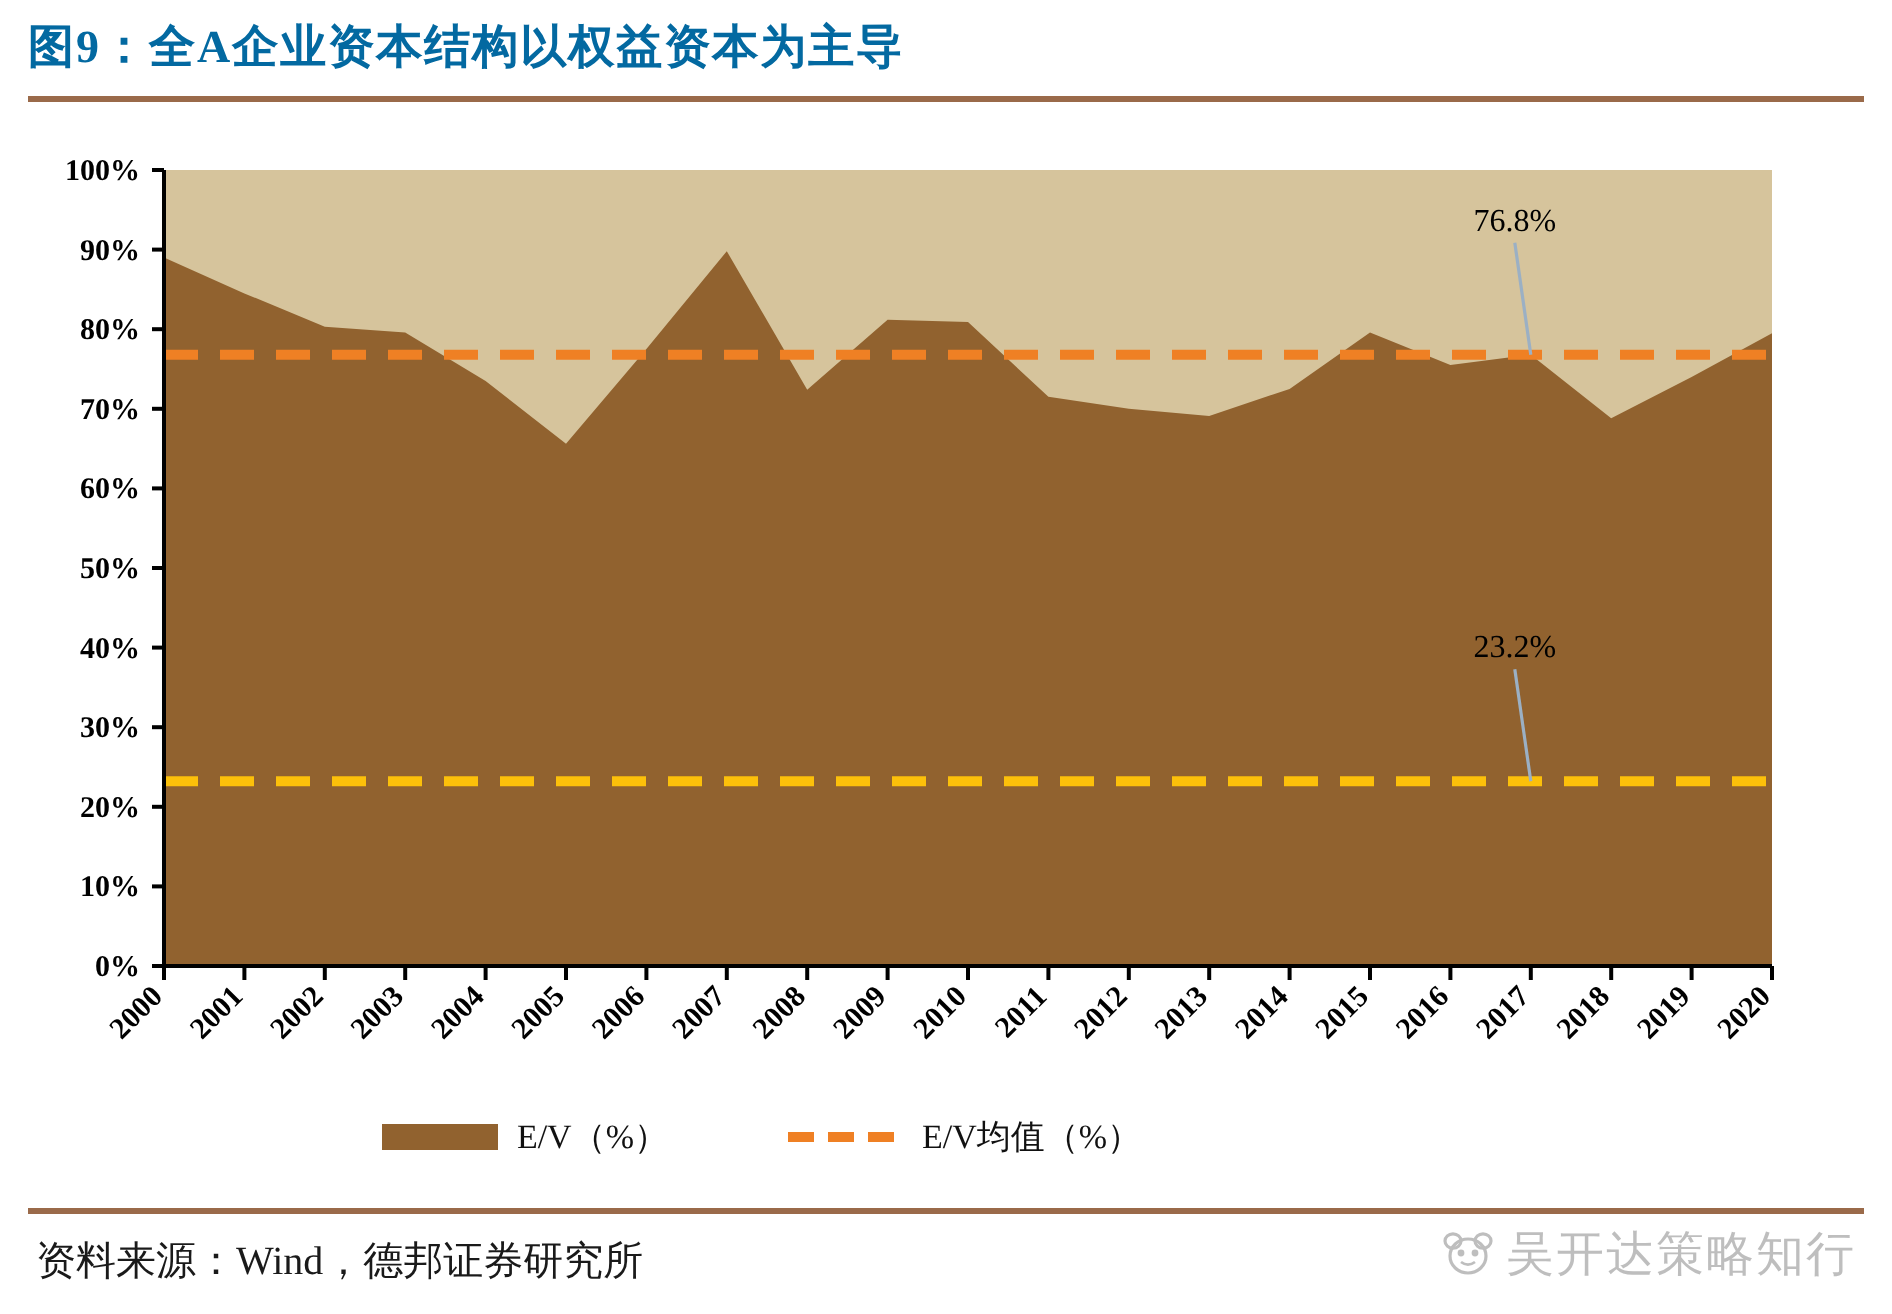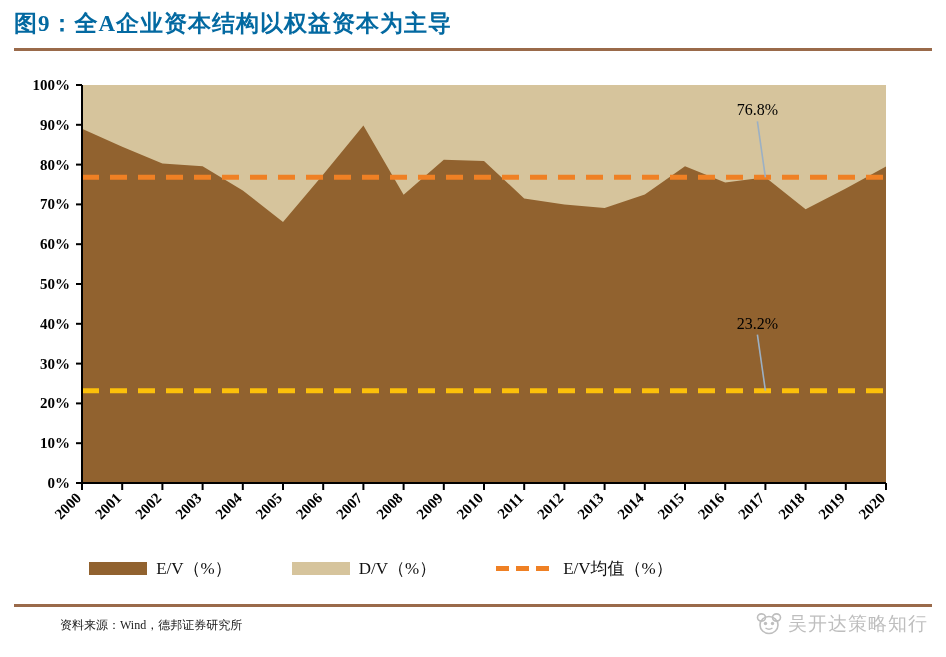--- a/index.html
+++ b/index.html
@@ -47,37 +47,36 @@
     left: 14px;
     top: 604px;
     width: 918px;
     height: 3px;
     background: #9a6a4a;
   }
   .fig-source {
     position: absolute;
     left: 18px;
     top: 617px;
-    font-size: 12px;
+    font-size: 20px;
     color: #1a1a1a;
     white-space: nowrap;
     font-family: "Liberation Serif", serif;
-    margin-left: 42px;
   }
   .watermark {
     position: absolute;
     right: 18px;
     top: 611px;
     display: flex;
     align-items: center;
     gap: 6px;
     opacity: 0.55;
   }
   .watermark-text {
-    font-size: 19px;
+    font-size: 24px;
     color: #8a8a8a;
     letter-spacing: 1px;
     font-family: "Liberation Serif", serif;
     white-space: nowrap;
   }
 
   
   #chart-area {
     position: absolute;
     left: 0;
@@ -246,24 +245,20 @@
         </g>
     </svg>
   </div>
 
   <div id="chart-legend">
       <div class="legend-item">
         <span class="legend-swatch-solid" style="background: rgb(145, 98, 47);"></span>
         <span class="legend-text">E/V（%）</span>
       </div>
       <div class="legend-item">
-        <span class="legend-swatch-solid" style="background: rgb(214, 196, 156);"></span>
-        <span class="legend-text">D/V（%）</span>
-      </div>
-      <div class="legend-item">
         <span class="legend-swatch-dash" style="color: rgb(239, 128, 36);"></span>
         <span class="legend-text">E/V均值（%）</span>
       </div>
     </div>
 
   <div class="rule-bottom"></div>
   <div class="fig-source">资料来源：Wind，德邦证券研究所</div>
 
   <div class="watermark">
     <svg width="26" height="22" viewBox="0 0 26 22">

